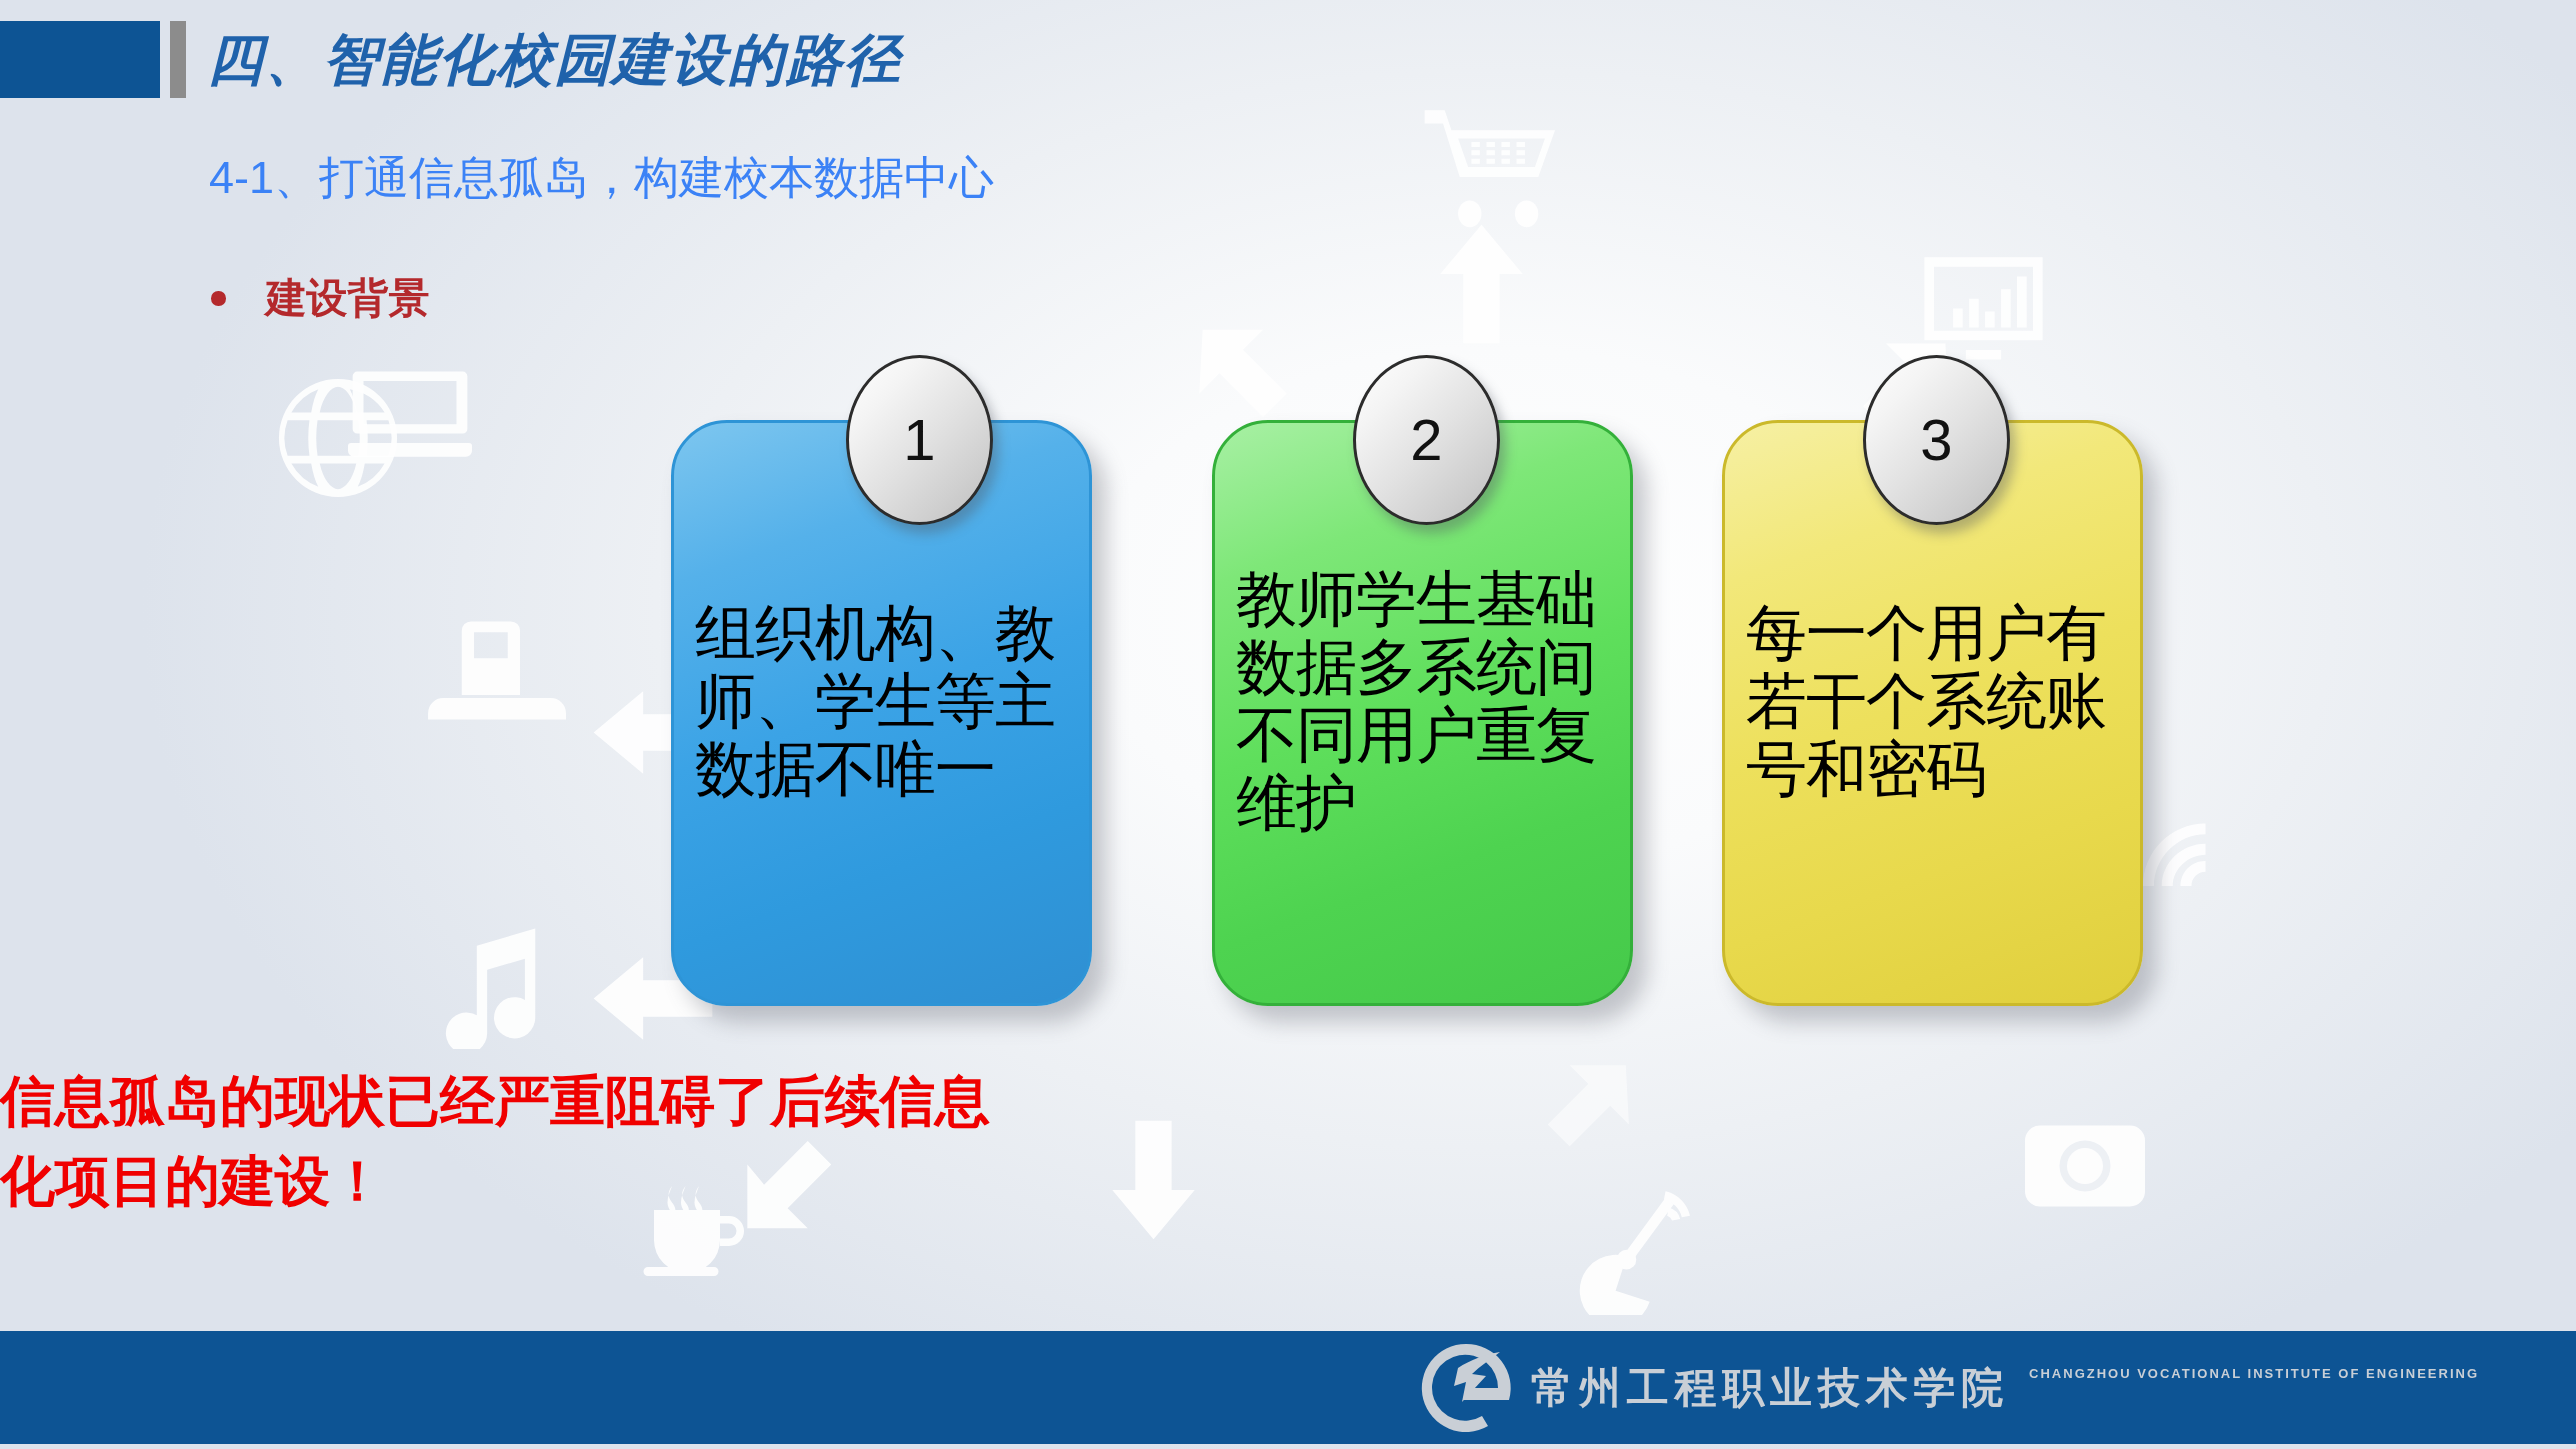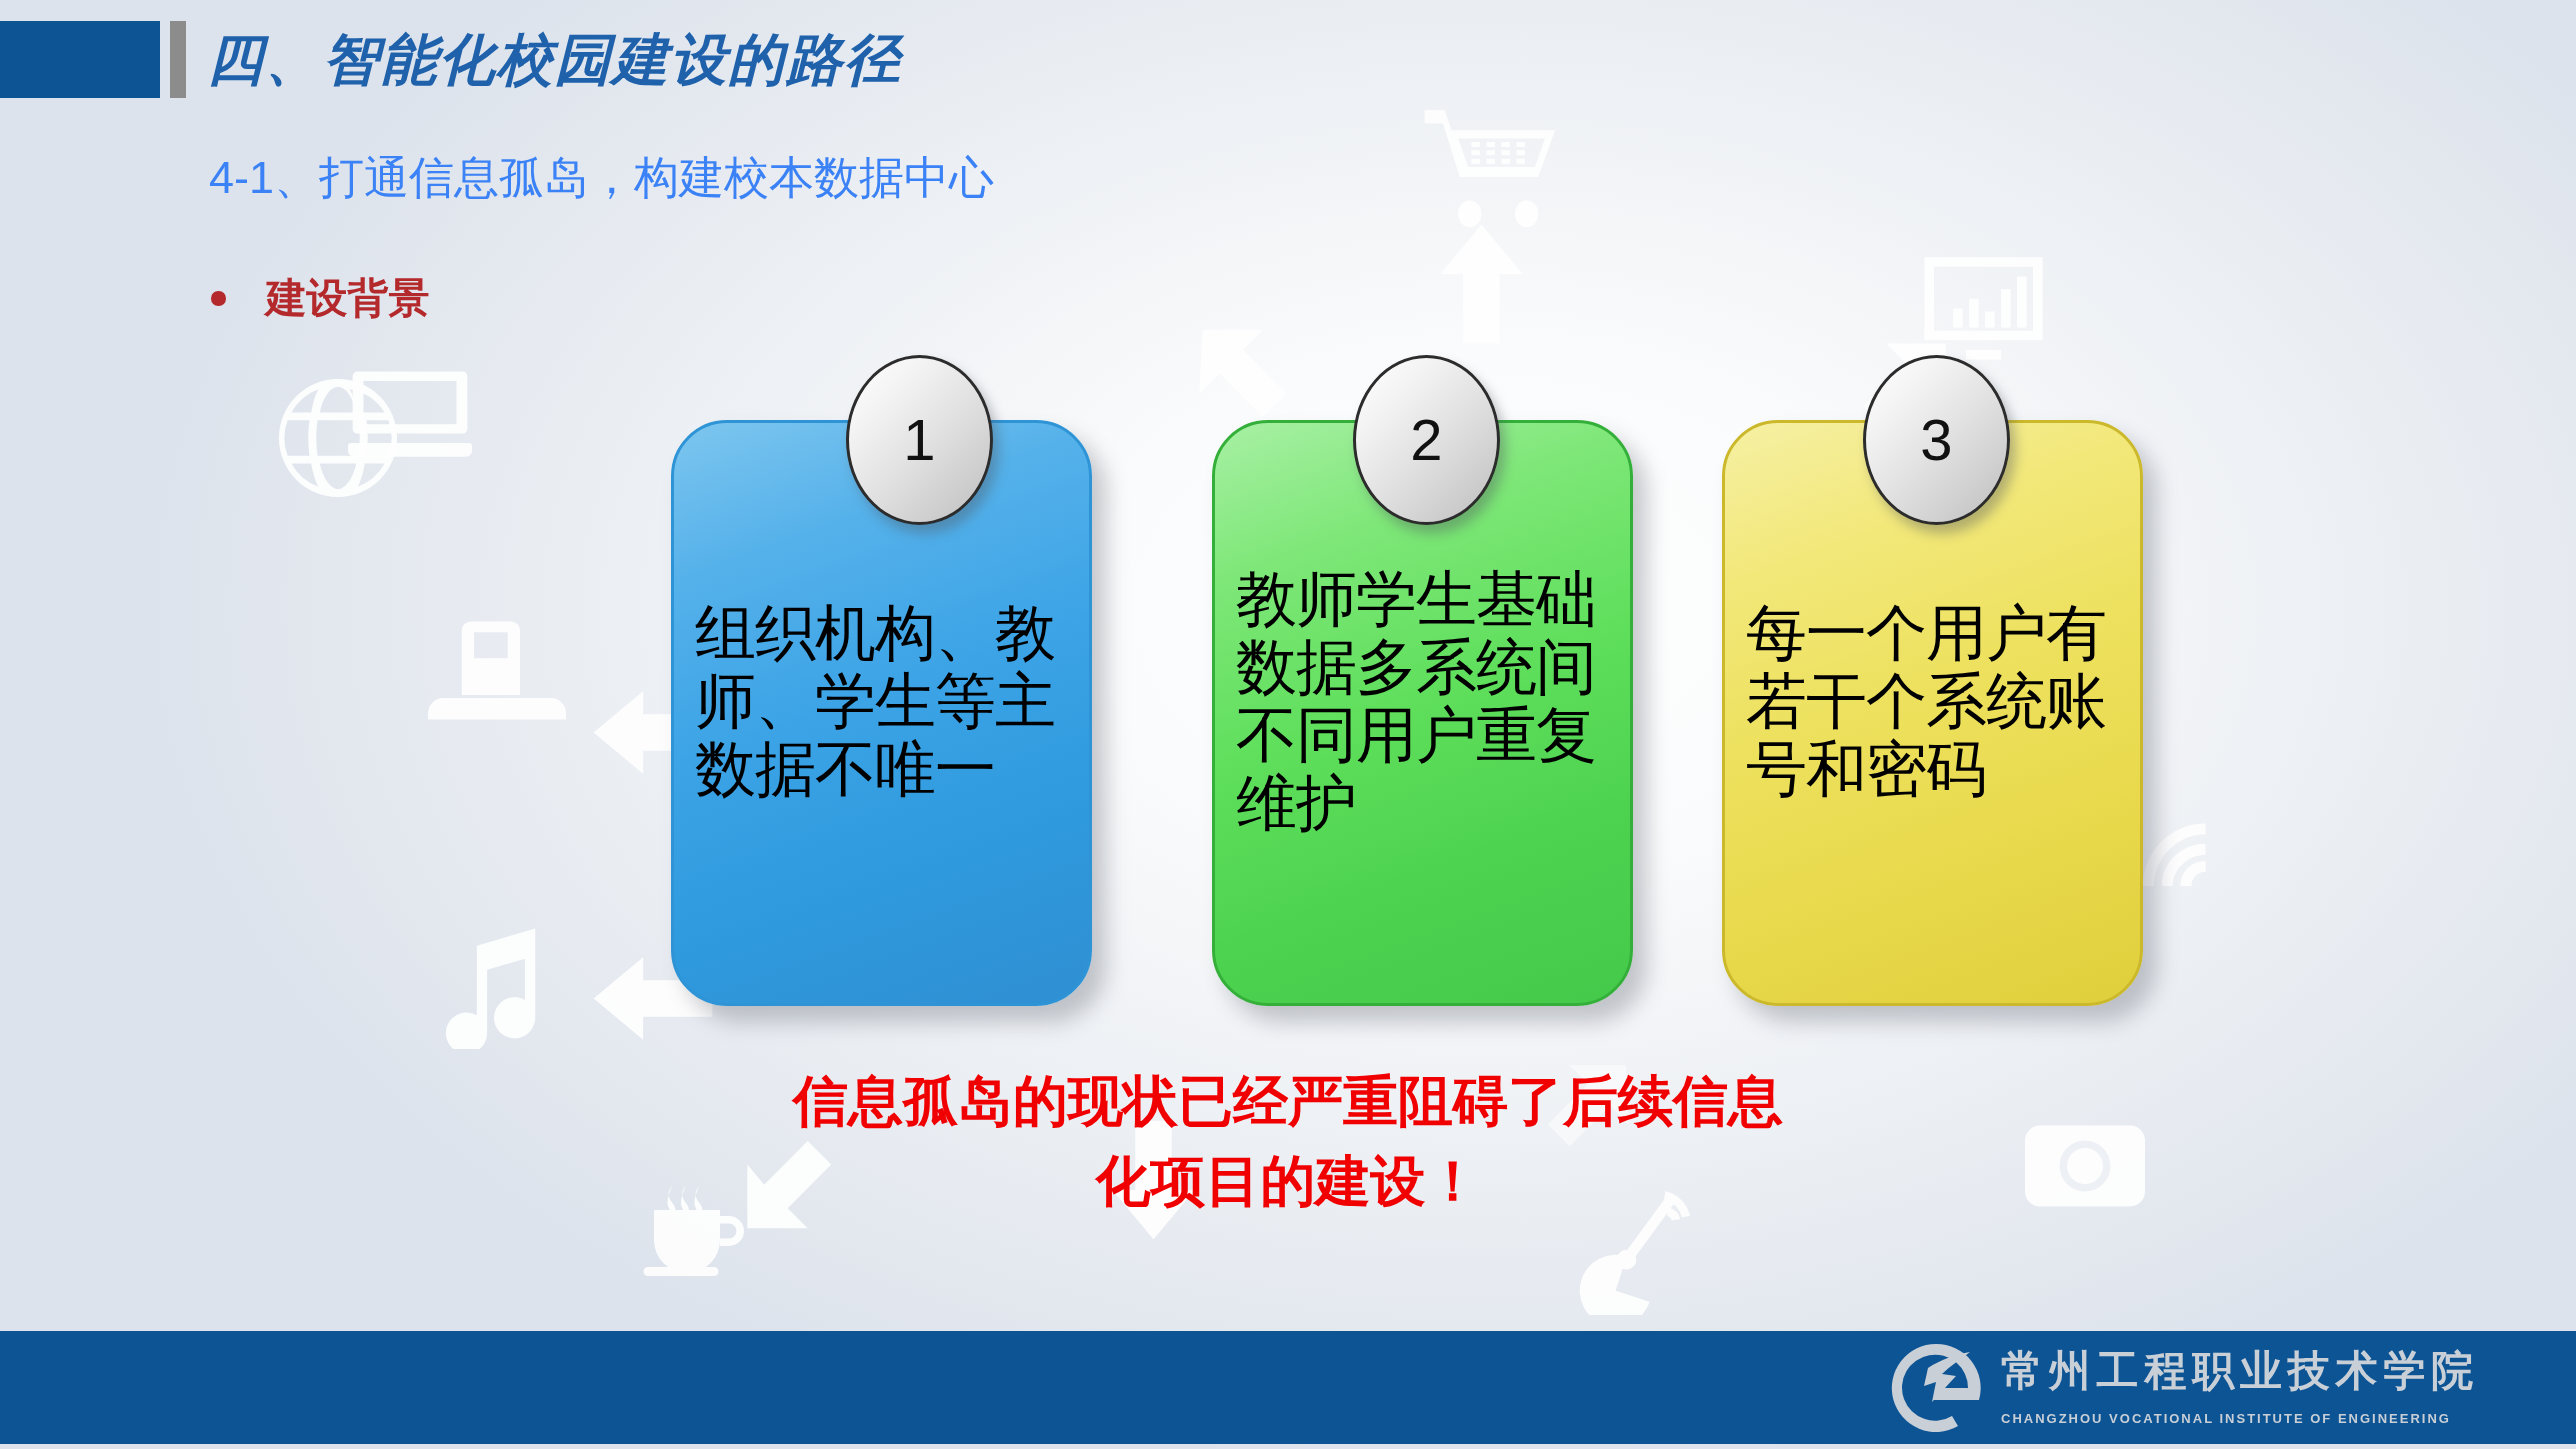--- a/index.html
+++ b/index.html
@@ -87,36 +87,36 @@
     display:flex; align-items:center; justify-content:center;
     font-size:58px; color:#111; line-height:1;
   }
   #badge1 { left:846px; }
   #badge2 { left:1353px; }
   #badge3 { left:1863px; }
 
   
   .conclusion {
     position:absolute; left:0; right:0; top:1062px;
-    text-align:center; color:#f00000;
+    text-align:left; color:#f00000;
     font-size:55px; font-weight:bold; line-height:1.45;
   }
   .conclusion span { display:block; }
 
   
   .footer {
     position:absolute; left:0; bottom:5.8px; width:2576px; height:113px;
     background:#0d5494;
   }
   .logo-wrap {
     position:absolute; right:97px; top:50%; transform:translateY(-50%);
     display:flex; align-items:center; gap:15.5px;
   }
   .logo-mark { width:100px; height:100px; flex:0 0 auto; }
-  .logo-txt { display:flex; flex-direction:column; gap:20px; }
+  .logo-txt { display:flex; flex-direction:row; gap:20px; }
   .logo-cn {
     font-size:42px; color:#c9cfd6; letter-spacing:5.8px;
     font-family:"Liberation Serif","DejaVu Serif",serif; font-weight:bold;
     line-height:1; white-space:nowrap;
   }
   .logo-en {
     font-size:13px; color:#c9cfd6; letter-spacing:2px; font-weight:bold;
     line-height:1; white-space:nowrap;
   }
 </style>

